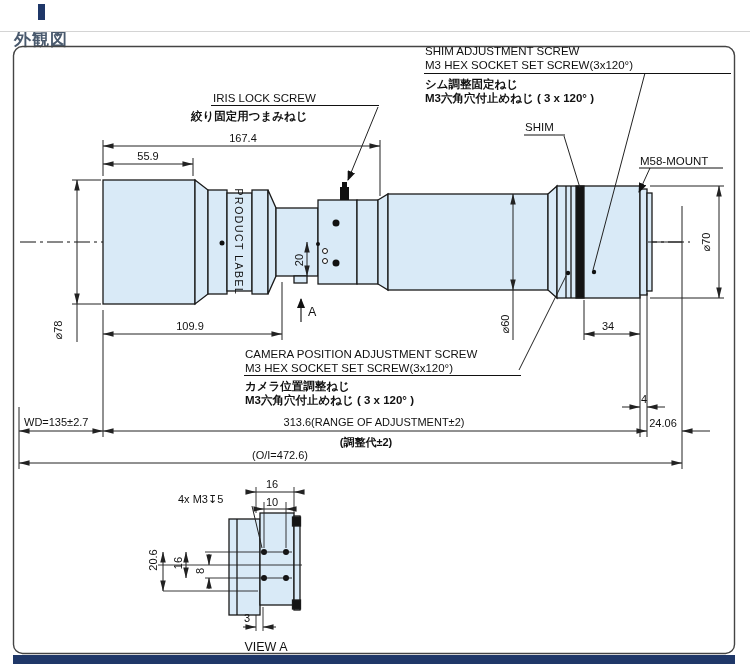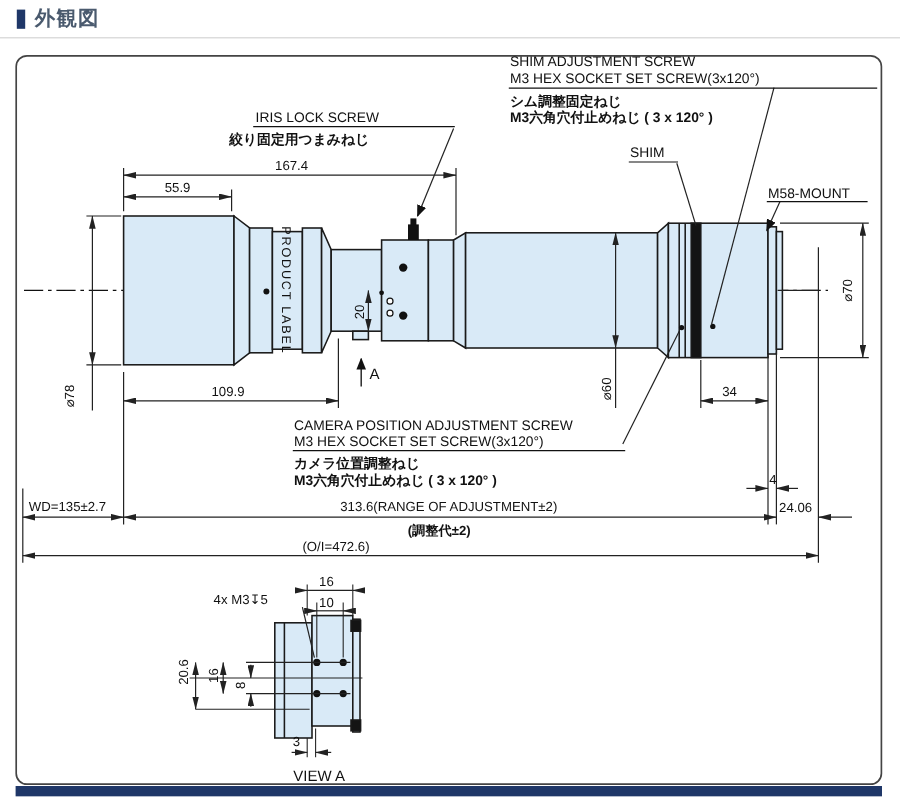--- a/index.html
+++ b/index.html
@@ -1,18 +1,18 @@
 <!DOCTYPE html>
 <html><head>
 <meta charset="utf-8">
 <style>
   html,body{margin:0;padding:0;background:#ffffff;}
   .page{position:relative;width:750px;height:664px;background:#fff;overflow:hidden;
         font-family:"Liberation Sans", sans-serif;}
-  .header{position:absolute;left:14px;top:4px;display:flex;align-items:center;gap:8px;}
+  .header{position:absolute;left:14px;top:4px;display:flex;align-items:center;gap:8px;flex-direction:column;}
   .accent{display:inline-block;width:7px;height:16px;background:#1f3768;}
   .title{font-size:17px;font-weight:600;color:#4a5a6e;letter-spacing:1px;}
   .divider{position:absolute;left:0;top:31px;width:750px;height:1px;background:#d4d4d4;}
   svg{position:absolute;left:0;top:0;}
   .dim{font:11px "Liberation Sans", sans-serif;fill:#111;}
   .len{font:11.5px "Liberation Sans", sans-serif;fill:#111;}
   .ljp{font:700 11.5px "Liberation Sans", sans-serif;fill:#111;}
   .plabel{font:10.5px "Liberation Sans", sans-serif;fill:#111;letter-spacing:1.5px;}
   .viewa{font:12.5px "Liberation Sans", sans-serif;fill:#111;}
 </style>

